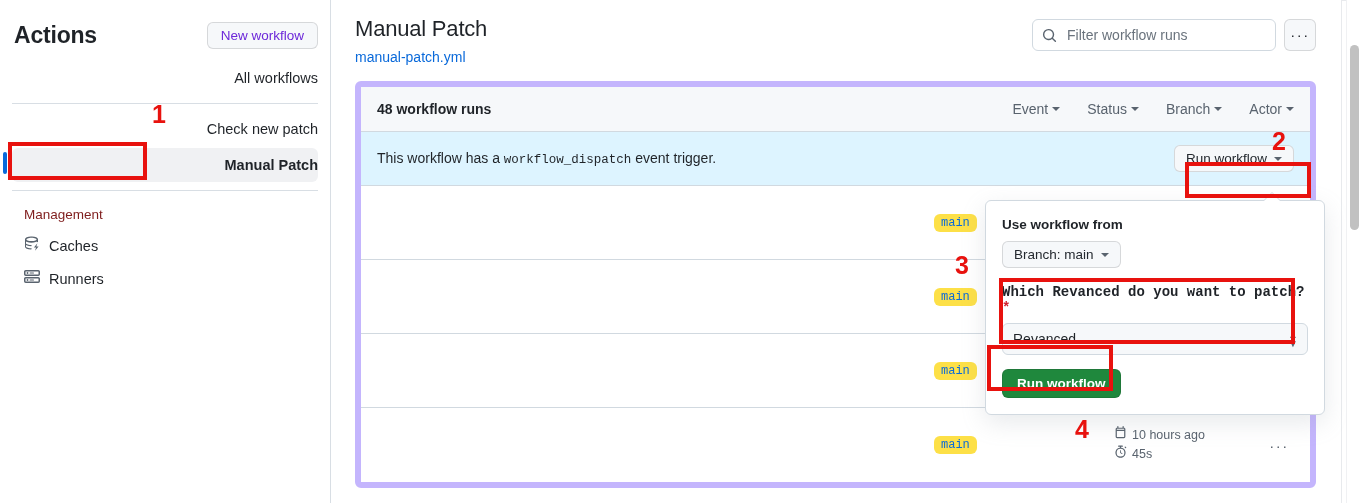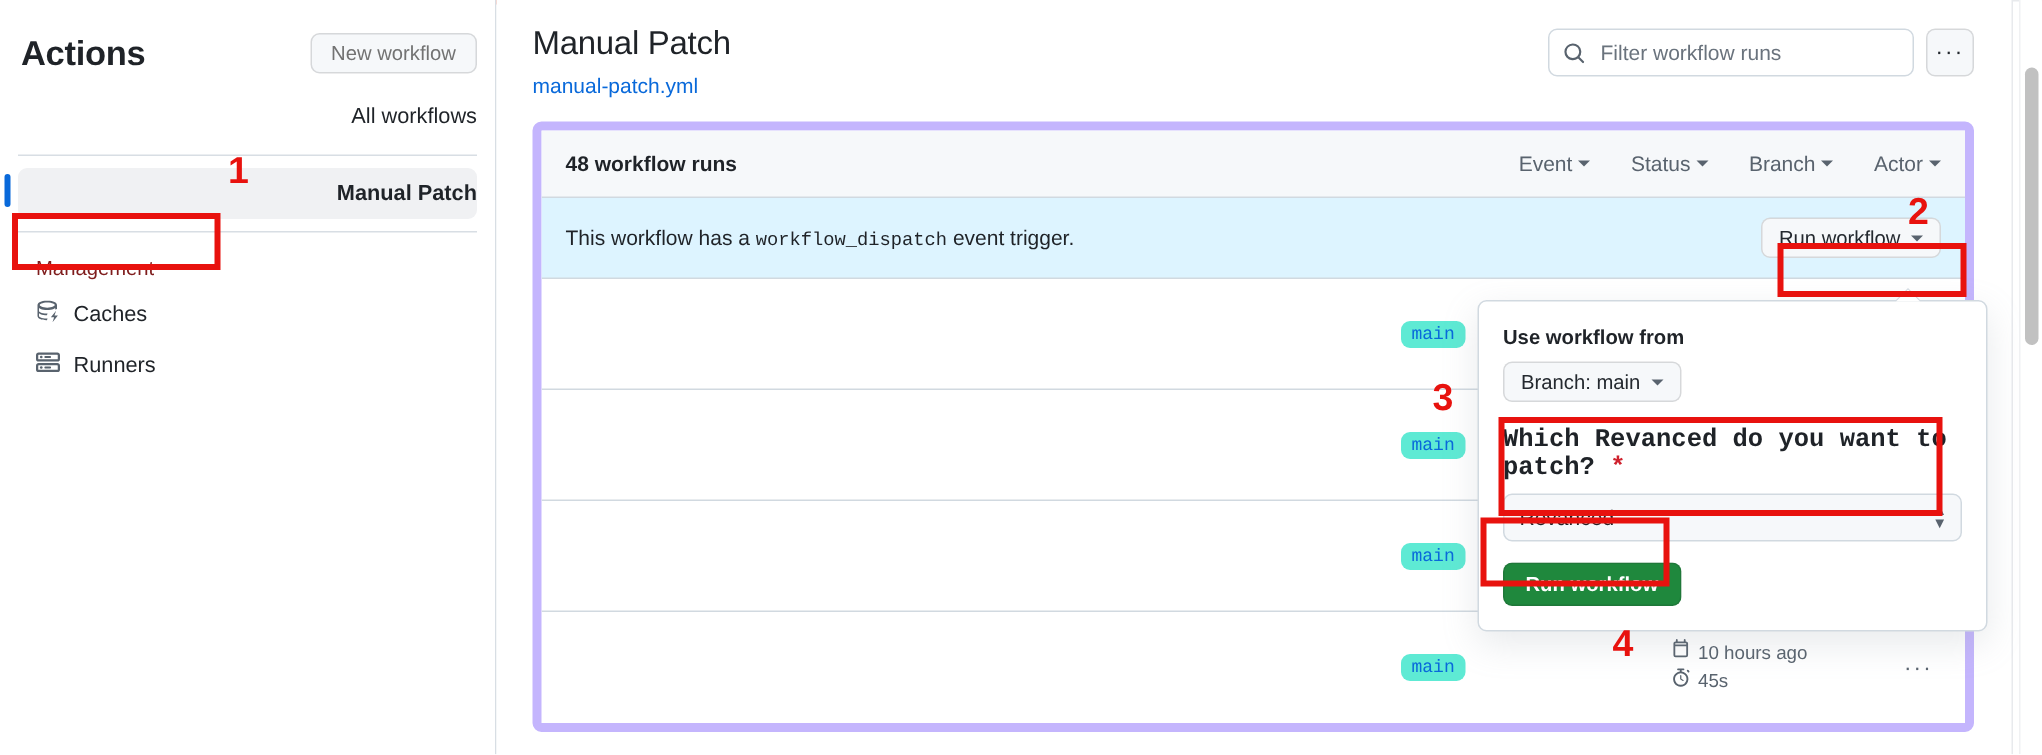--- a/index.html
+++ b/index.html
@@ -34,21 +34,21 @@
   }
   .sidebar-head {
     display:flex; align-items:center; justify-content:space-between;
     padding: 22px 0 10px 0;
   }
   .sidebar-title {
     font-size: 23px; font-weight: 700; letter-spacing:-0.2px; color:#1f2328;
     padding-left: 2px;
   }
   .new-workflow-btn {
-    font-size: 13.5px; color:#737373; background:#f6f8fa;
+    font-size: 13.5px; color:#6d28d9; background:#f6f8fa;
     border:1px solid rgba(31,35,40,.15); border-radius:6px;
     padding: 5px 13px; cursor:pointer; white-space:nowrap;
     font-family:"Liberation Sans", sans-serif;
   }
   .nav-item {
     display:block; position:relative;
     font-size:14.5px; color:#1f2328;
     padding: 7px 0 7px 12px; margin: 2px 0;
     border-radius:6px; cursor:pointer; line-height:20px;text-align:right;
   }
@@ -125,21 +125,21 @@
   }
 
   .run-row {
     height:74px; border-bottom:1px solid #d1d9e0;
     display:flex; align-items:center; padding: 0 16px; position:relative;
   }
   .run-row:last-child { border-bottom:none; }
   .row-left { flex: 1 1 auto; }
   .branch-badge {
     font-family:"Liberation Mono","DejaVu Sans Mono",monospace; font-size:12px;
-    color:#0969da; background:#5eead4; border-radius:6px; padding: 2px 7px;
+    color:#0969da; background:#fde047; border-radius:6px; padding: 2px 7px;
     display:inline-block;
   }
   .row-branch { width:180px; display:flex; justify-content:flex-start; }
   .row-meta { width:150px; font-size:12.5px; color:#59636e; line-height:19px; }
   .row-meta div { display:flex; align-items:center; gap:5px; }
   .row-meta svg { fill:#59636e; flex:0 0 auto; }
   .row-kebab { width:30px; text-align:center; color:#59636e; font-size:15px; letter-spacing:1.5px; cursor:pointer; }
 
   
   .popup {
@@ -160,21 +160,21 @@
   }
   .popup-label { font-size:13.5px; font-weight:600; color:#1f2328; margin-bottom:9px; }
   .branch-select {
     display:inline-flex; align-items:center; gap:7px;
     font-size:13.5px; color:#24292f; background:#f6f8fa;
     border:1px solid rgba(31,35,40,.15); border-radius:6px;
     padding: 5px 11px; cursor:pointer;
   }
   .field-label {
     font-family:"Liberation Mono","DejaVu Sans Mono",monospace;
-    font-size:17px; font-weight:700; color:#1f2328; margin-top:16px; margin-bottom:7px;
+    font-size:14px; font-weight:700; color:#1f2328; margin-top:16px; margin-bottom:7px;
   }
   .req-star { color:#cf222e; font-weight:700; }
   .sel-wrap { position:relative; }
   .sel-box {
     width:100%; height:32px; border:1px solid #d1d9e0; border-radius:6px;
     background:#f6f8fa; font-size:14px; color:#1f2328;
     display:flex; align-items:center; padding: 0 10px; cursor:pointer;
   }
   .sel-arrows { position:absolute; right:10px; top:7px; color:#59636e; font-size:10px; line-height:9px; text-align:center;}
   .green-btn {
@@ -211,20 +211,21 @@
   <div class="tab-indicator"></div>
 
   <div class="sidebar">
     <div class="sidebar-head">
       <div class="sidebar-title">Actions</div>
       <button class="new-workflow-btn">New workflow</button>
     </div>
 
     <div class="nav-item">All workflows</div>
     <div class="nav-sep"></div>
+    <div class="nav-item">Check new patch</div>
     <div class="nav-item selected">Manual Patch</div>
     <div class="nav-sep"></div>
 
     <div class="section-label">Management</div>
 
     <div class="nav-item-icon">
       <span>
         <svg width="16" height="16" viewBox="0 0 16 16" aria-hidden="true">
           <path d="M7 1.5c-1.7 0-3.2.3-4.3.8C1.7 2.8 1 3.5 1 4.3v7.4c0 .8.7 1.5 1.7 2 1.1.5 2.6.8 4.3.8h.3l.4-1.2H7c-1.6 0-3-.3-3.9-.7-.9-.4-1.1-.8-1.1-1V9.9c.3.2.7.4 1.1.6 1.1.4 2.5.7 4.2.7l.4-1.2H7c-1.6 0-3-.3-3.9-.7-.9-.4-1.1-.8-1.1-1V6.4c.3.2.7.4 1.1.6 1.1.4 2.6.7 4.3.7s3.2-.3 4.3-.7c.4-.2.8-.4 1.1-.6v.9L14 7V4.3c0-.8-.7-1.5-1.7-2C11.2 1.8 9.7 1.5 8 1.5H7Zm.5 1.2c1.6 0 3 .3 3.9.7.9.4 1.1.8 1.1 1s-.2.6-1.1 1c-.9.4-2.3.7-3.9.7s-3-.3-3.9-.7c-.9-.4-1.1-.8-1.1-1s.2-.6 1.1-1c.9-.4 2.3-.7 3.9-.7Z"></path>
           <path d="M13.4 8.2 9.9 12.5h2.2l-1.1 3.3 3.6-4.4h-2.3l1.1-3.2Z"></path>

